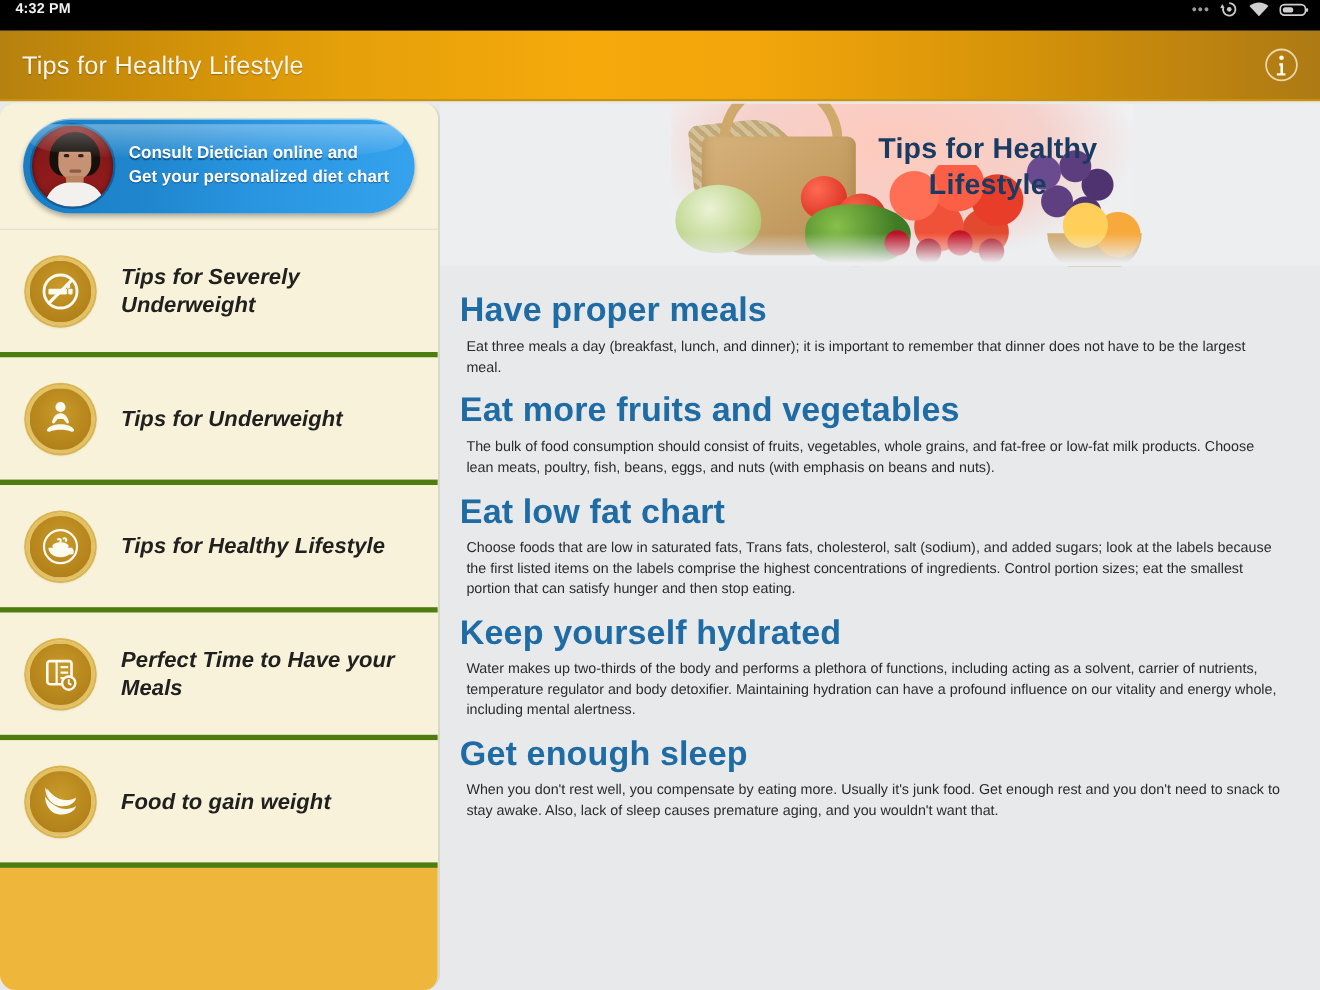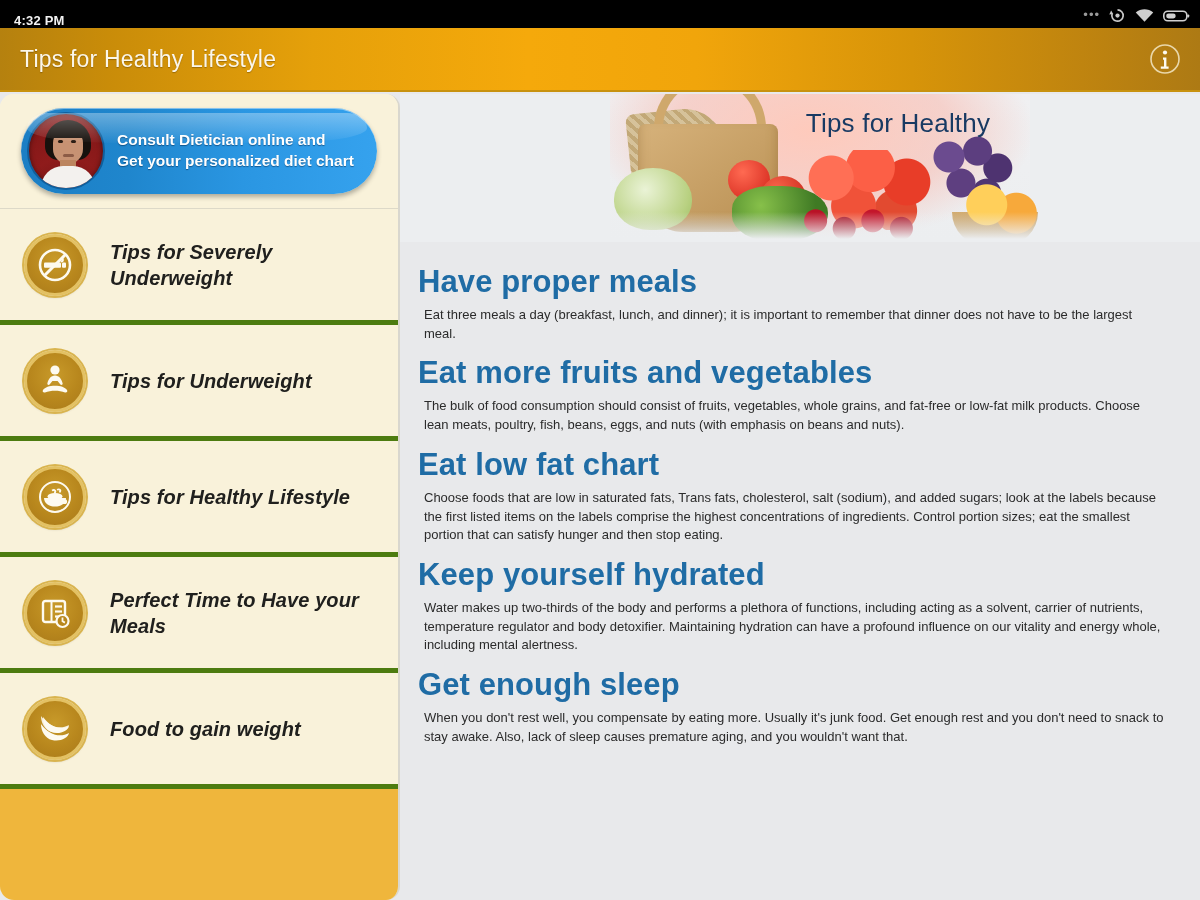--- a/index.html
+++ b/index.html
@@ -8,21 +8,21 @@
     overflow: hidden;
     background: #e8e9eb;
     font-family: "Liberation Sans", sans-serif;
   }
 
   
   .statusbar {
     position: absolute; left: 0; top: 0;
     width: 1200px; height: 28px;
     background: #000;
-    display: flex; align-items: flex-end;
+    display: flex; align-items: flex-start;
     padding: 0 10px 0 14px;
   }
   .status-clock {
     color: #f2f2f2; font-size: 13px; font-weight: bold;
     letter-spacing: .2px;
   }
   .status-right {
     margin-left: auto;
     display: flex; align-items: center; gap: 9px;
   }
@@ -221,24 +221,24 @@
   .bowl { position:absolute; left:342px; top:118px; width:86px; height:34px;
           background: linear-gradient(to bottom, #d2ab6f, #a9813f);
           border-radius: 0 0 40px 40px; }
   .hero-fade-l { position:absolute; left:0; top:0; width:110px; height:148px;
           background: linear-gradient(to right, #eceef0 20%, rgba(236,238,240,0)); }
   .hero-fade-r { position:absolute; right:0; top:0; width:130px; height:148px;
           background: linear-gradient(to left, #eceef0 20%, rgba(236,238,240,0)); }
   .hero-fade-b { position:absolute; left:0; bottom:0; width:800px; height:30px;
           background: linear-gradient(to top, #eceef0 10%, rgba(236,238,240,0)); }
   .hero-title {
-    position: absolute; right: 172px; top: 14px;
+    position: absolute; right: 172px; top: 26px;
     width: 260px;
     text-align: center;
-    color: #183a63; font-size: 26px; font-weight: normal;
+    color: #183a63; font-size: 26px; font-weight: bold;
     line-height: 1.22; letter-spacing: .2px;
   }
 
   .article { padding: 10px 34px 0 18px; }
   .sec-head {
     color: #1f6ca5; font-size: 31px; font-weight: bold;
     margin: 12px 0 6px 0; letter-spacing: .1px;
   }
   .sec-body {
     color: #2b2b2b; font-size: 13px; line-height: 1.44;
@@ -394,20 +394,21 @@
         <div class="grapes"></div>
         <div class="bowl"></div>
         <div class="oranges"></div>
         <div class="cherries"></div>
       </div>
       <div class="hero-fade-l"></div>
       <div class="hero-fade-r"></div>
       <div class="hero-fade-b"></div>
       <div class="hero-title">
         <div>Tips for Healthy</div>
+        <div>Lifestyle</div>
       </div>
     </div>
 
     <div class="article">
       <h2 class="sec-head">Have proper meals</h2>
       <p class="sec-body">Eat three meals a day (breakfast, lunch, and dinner); it is important to remember that dinner does not have to be the largest meal.</p>
 
       <h2 class="sec-head">Eat more fruits and vegetables</h2>
       <p class="sec-body">The bulk of food consumption should consist of fruits, vegetables, whole grains, and fat-free or low-fat milk products. Choose lean meats, poultry, fish, beans, eggs, and nuts (with emphasis on beans and nuts).</p>
 

